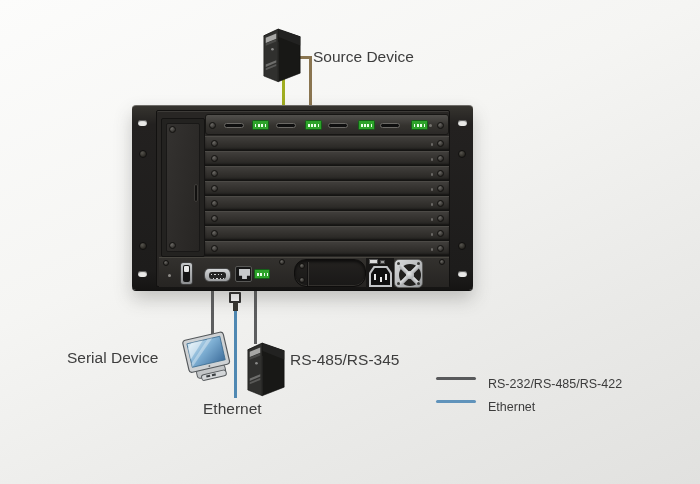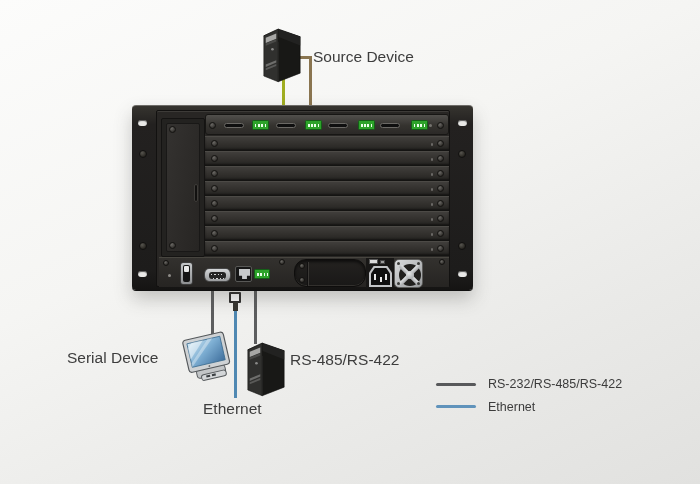--- a/index.html
+++ b/index.html
@@ -91,21 +91,21 @@
   .fan-screw{position:absolute;width:3px;height:3px;border-radius:50%;background:#3a3a38}
 
   
   .dev{position:absolute;z-index:6}
   .eth-plug{position:absolute;left:229px;top:292px;width:12px;height:11px;background:#fdfdfd;
     border:2px solid #2e2d2c;border-radius:1px;z-index:2}
   .eth-stem{position:absolute;left:233px;top:302px;width:5px;height:9px;background:#35342f;z-index:2}
 
   
   .legend{position:absolute;left:436px;top:377px;z-index:10}
-  .legend-row{display:flex;align-items:center;margin-bottom:8.5px;height:14px}
+  .legend-row{display:flex;margin-bottom:8.5px;height:14px}
   .legend-swatch{width:40px;height:3px;border-radius:1.5px;flex:0 0 auto}
   .legend-label{margin-left:12px;font-size:12.5px;color:#3c3c3c;line-height:14px;white-space:nowrap}
 </style>
 </head>
 <body>
 
 <div class="canvas">
 
   <div class="vline" style="left: 282px; top: 76px; height: 48px; background: rgb(160, 173, 33);"></div>
   <div class="hline" style="left: 294px; top: 56px; width: 18px; background: rgb(138, 117, 80);"></div>
@@ -284,21 +284,21 @@
       <polygon points="6,14 17,9.5 17,15 6,19.5" fill="#a7a7a5"></polygon>
       <polygon points="6,20 17,15.5 17,18 6,22.5" fill="#4a4a48"></polygon>
       <circle cx="13" cy="26" r="1.4" fill="#8a8a88"></circle>
       <polygon points="6,42 17,37.5 17,40 6,44.5" fill="#6e6e6c"></polygon>
       <polygon points="6,46 17,41.5 17,43.5 6,48" fill="#5a5a58"></polygon>
     </svg>
   </div>
 
   <div class="label" style="left:313px;top:48px">Source Device</div>
   <div class="label" style="left:67px;top:349px">Serial Device</div>
-  <div class="label" style="left:290px;top:351px">RS-485/RS-422</div>
+  <div class="label" style="left:290px;top:351px">RS-485/RS-345</div>
   <div class="label" style="left:203px;top:400px">Ethernet</div>
 
   <div class="legend">
       <div class="legend-row">
         <div class="legend-swatch" style="background: rgb(88, 89, 91);"></div>
         <div class="legend-label">RS-232/RS-485/RS-422</div>
       </div>
       <div class="legend-row">
         <div class="legend-swatch" style="background: rgb(96, 147, 187);"></div>
         <div class="legend-label">Ethernet</div>

